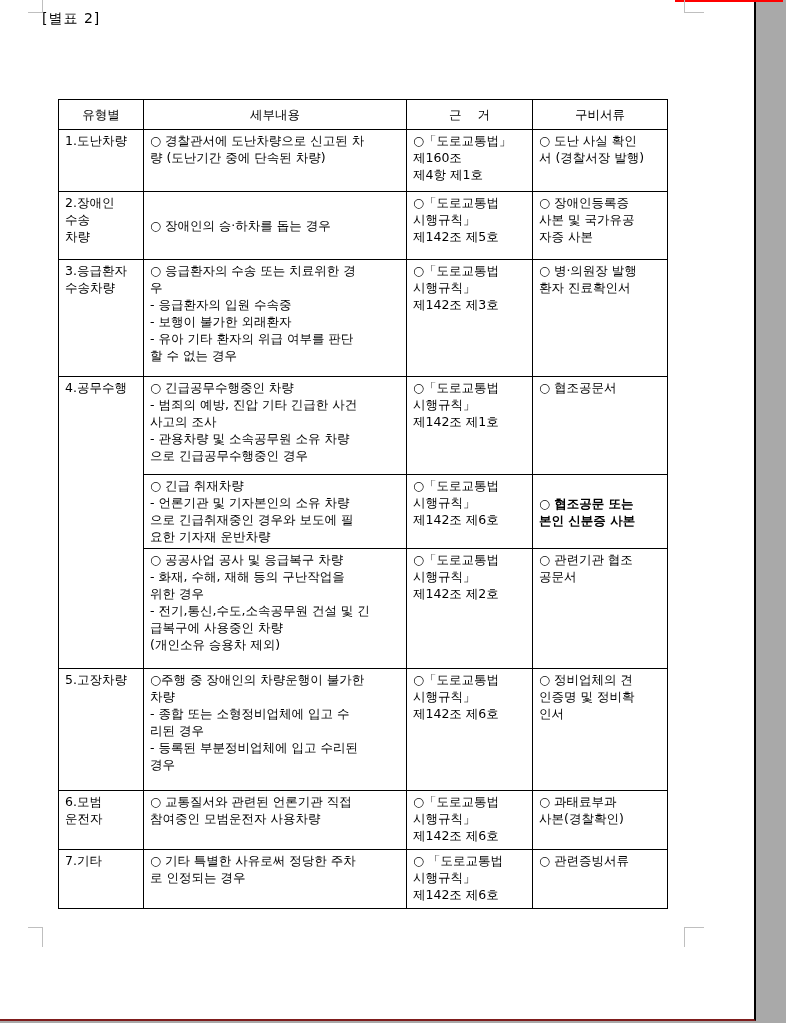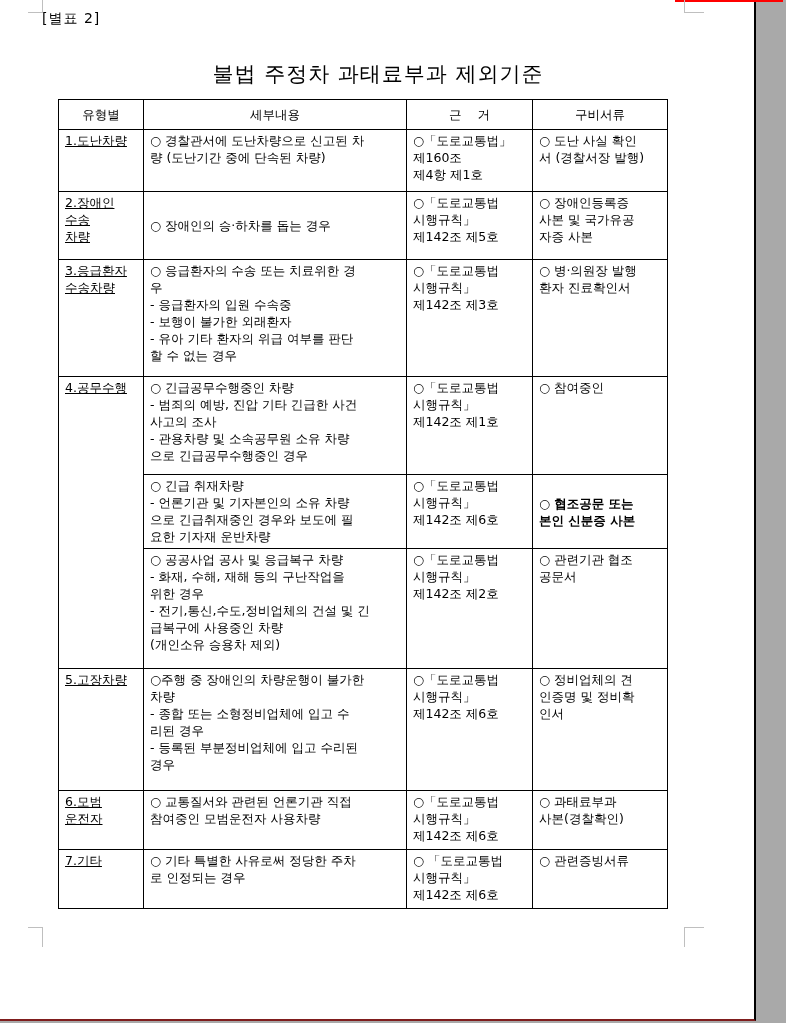--- a/index.html
+++ b/index.html
@@ -24,39 +24,38 @@
 
   .annex { position:absolute; left:42px; top:10px; font-size:14px; letter-spacing:1px; }
   .title { position:absolute; left:0; width:756px; top:60px; text-align:center; font-size:21px; letter-spacing:1px; }
 
   table.main {
     position:absolute; left:58px; top:99px; width:609px;
     border-collapse:collapse; table-layout:fixed; font-size:12.5px; line-height:17px;
   }
   table.main td, table.main th { border:1px solid #000; vertical-align:top; padding:2px 6px; font-weight:normal; }
   table.main th { text-align:center; vertical-align:middle; height:29px; padding:0; }
-  td.type { vertical-align:middle; padding:0 1px; white-space:pre-line;text-decoration:underline; }
+  td.type { vertical-align:middle; padding:0 1px; white-space:pre-line; }
   td.detail, td.basis, td.docs { white-space:pre-line; padding-top:3px; }
   td.basis { padding-left:2px; padding-right:2px; }
   td.docs { padding-left:8px; padding-right:4px;margin-left:45px; }
   td.docs.mid { vertical-align:middle;font-weight:bold; }
   td.detail.mid { vertical-align:middle; }
 </style>
 </head>
 <body>
 
 <div class="page">
   <div class="red-bar"></div>
   <div class="corner c-tl"></div>
   <div class="corner c-tr"></div>
   <div class="corner c-bl"></div>
   <div class="corner c-br"></div>
 
   <div class="annex">[별표 2]</div>
-  <div class="title">불법 주정차 과태료부과 제외기준</div>
 
   <table class="main">
     <colgroup>
       <col style="width:85px">
         <col style="width:263px">
         <col style="width:126px">
         <col style="width:135px">
     </colgroup>
     <tbody>
         <tr>
@@ -109,38 +108,38 @@
     <tr style="height:98px">
       <td class="type" rowspan="3">4.공무수행</td>
       <td class="detail">○ 긴급공무수행중인 차량
  - 범죄의 예방, 진압 기타 긴급한 사건
  사고의 조사
  - 관용차량 및 소속공무원 소유 차량
  으로 긴급공무수행중인 경우</td>
       <td class="basis">○「도로교통법
     시행규칙」
    제142조 제1호</td>
-      <td class="docs">○ 참여중인</td>
+      <td class="docs">○ 협조공문서</td>
     </tr>
     <tr style="height:74px">
       <td class="detail">○ 긴급 취재차량
  - 언론기관 및 기자본인의 소유 차량
  으로 긴급취재중인 경우와 보도에 필
  요한 기자재 운반차량</td>
       <td class="basis">○「도로교통법
     시행규칙」
    제142조 제6호</td>
       <td class="docs mid">○  협조공문  또는
 본인 신분증 사본</td>
     </tr>
     <tr style="height:120px">
       <td class="detail">○ 공공사업 공사 및 응급복구 차량
  - 화재, 수해, 재해 등의 구난작업을
  위한 경우
- - 전기,통신,수도,정비업체의 건설 및 긴
+ - 전기,통신,수도,소속공무원 건설 및 긴
  급복구에 사용중인 차량
   (개인소유 승용차 제외)</td>
       <td class="basis">○「도로교통법
     시행규칙」
    제142조 제2호</td>
       <td class="docs">○  관련기관  협조
 공문서</td>
     </tr>
 
     <tr style="height:122px">

